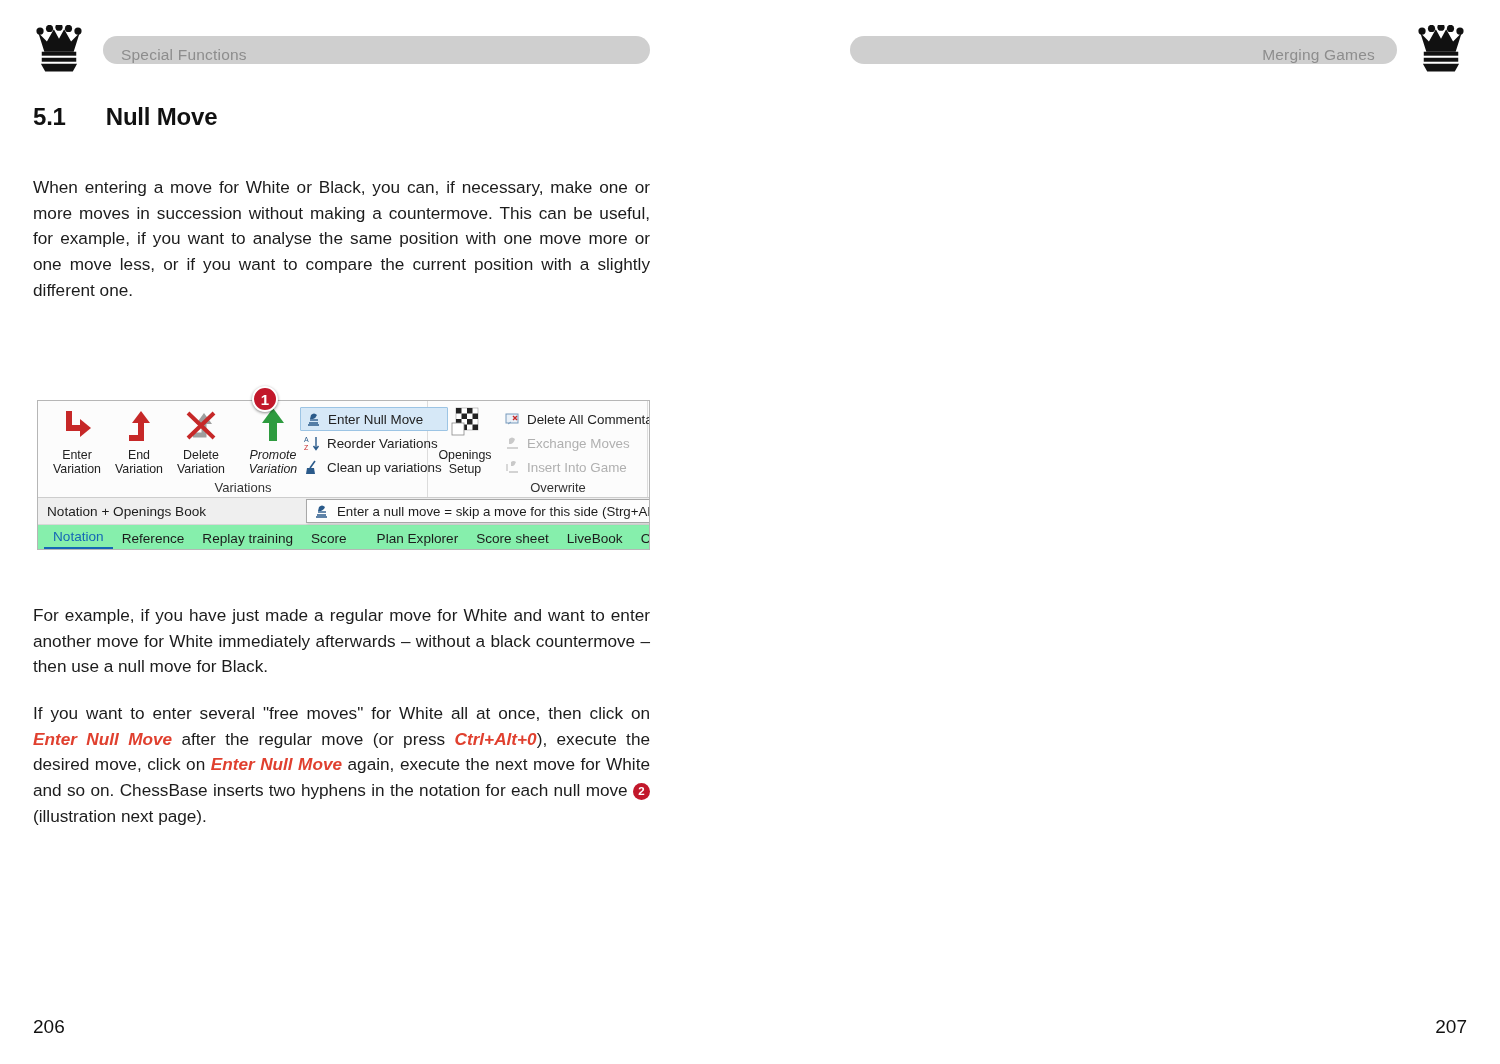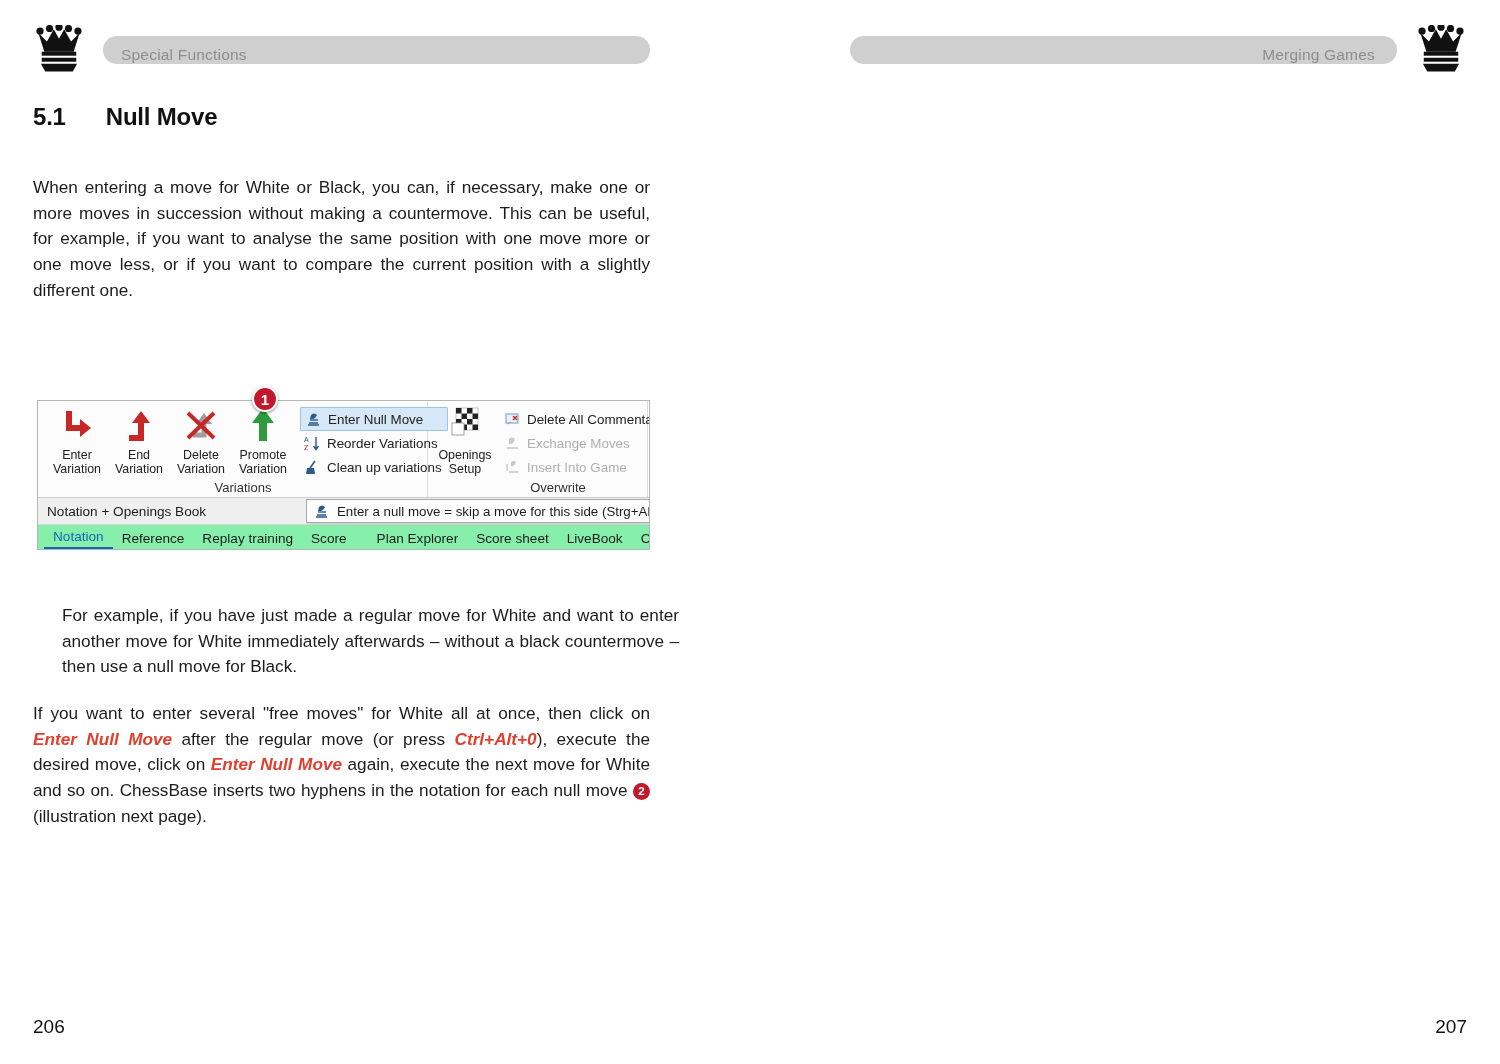--- a/index.html
+++ b/index.html
@@ -167,21 +167,21 @@
             <span class="bi">
               <svg width="44" height="40" viewBox="0 0 44 40">
                   <path d="M14 30 h11 v-14" stroke="#9e9e9e" stroke-width="5" fill="none"></path>
                   <path d="M17 19 l8 -11 l8 11 z" fill="#9e9e9e"></path>
                   <path d="M9 8 l26 25 M35 8 l-26 25" stroke="#c62828" stroke-width="4"></path>
                 </svg>
             </span>
             <span>Delete</span><br>
             <span>Variation</span>
           </div>
-          <div class="bigbtn" style="left:194px;">
+          <div class="bigbtn" style="left:204px;font-style:italic;">
             <span class="bi">
               <svg width="44" height="40" viewBox="0 0 44 40">
                   <rect x="18" y="16" width="8" height="20" fill="#2e9b3f"></rect>
                   <path d="M22 3 l11 15 h-22 z" fill="#2e9b3f"></path>
                 </svg>
             </span>
             <span>Promote</span><br>
             <span>Variation</span>
           </div>
 
@@ -297,21 +297,21 @@
         <span class="rib-tab">Reference</span>
         <span class="rib-tab">Replay training</span>
         <span class="rib-tab">Score</span>
         <span class="rib-tab" style="margin-left:12px">Plan Explorer</span>
         <span class="rib-tab">Score sheet</span>
         <span class="rib-tab">LiveBook</span>
         <span class="rib-tab">Openings Book</span>
       </div>
     </div>
 
-    <p class="para" style="left:33px; top:586px; width:617px;margin-left:29px;">For example, if you have just made a regular move for White and want to enter another move for White immediately afterwards – without a black countermove – then use a null move for Black.</p>
+    <p class="para" style="left:33px; top:586px; width:617px;">For example, if you have just made a regular move for White and want to enter another move for White immediately afterwards – without a black countermove – then use a null move for Black.</p>
 
     <p class="para" style="left:33px; top:684px; width:617px;"><span>If you want to enter several "free moves" for White all at once, then click on </span><span class="red">Enter Null Move</span><span> after the regular move (or press </span><span class="red">Ctrl+Alt+0</span><span>), execute the desired move, click on </span><span class="red">Enter Null Move</span><span> again, execute the next move for White and so on. ChessBase inserts two hyphens in the notation for each null move </span><span class="bullet">2</span><span> (illustration next page).</span></p>
 
     <div class="folio" style="left:33px;">206</div>
   </div>
 
   <div class="page">
 
     <div class="runhead right">
       <div class="rh-bar"></div>

